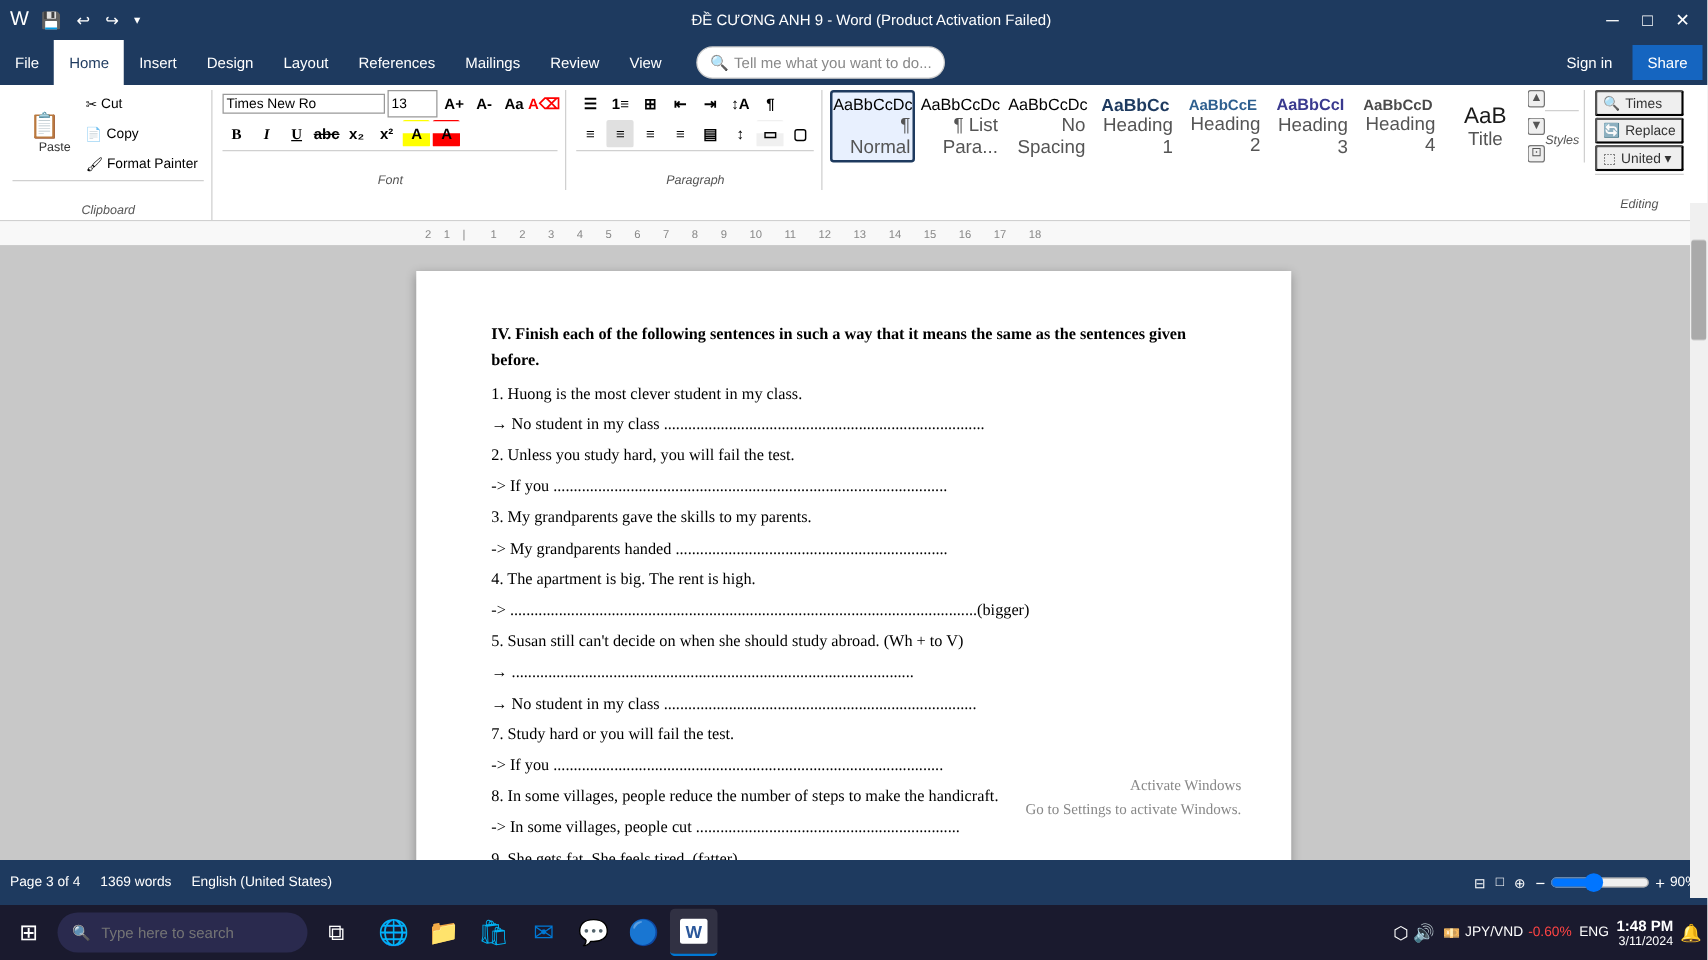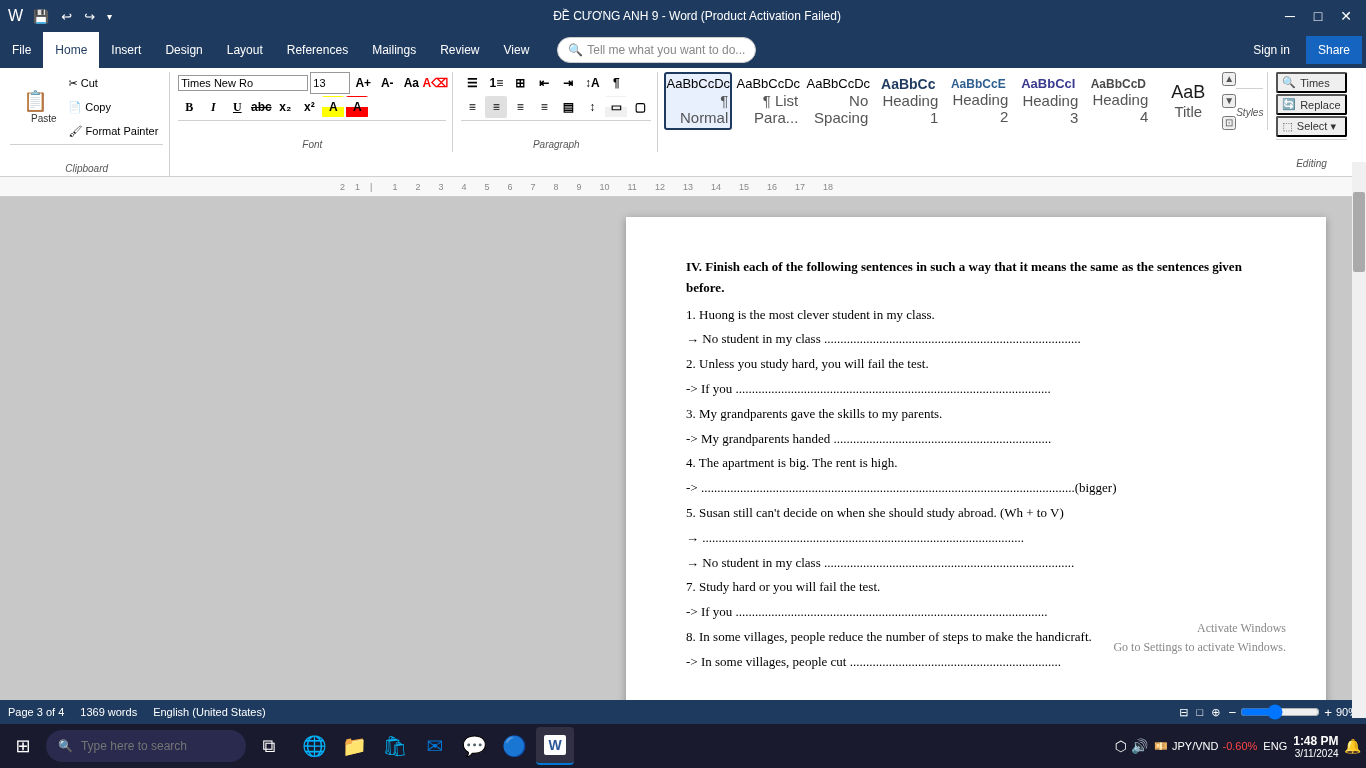--- a/index.html
+++ b/index.html
@@ -178,21 +178,21 @@
       gap: 0;
       font-size: 9px;
     }
 
     
     .document-area {
       flex: 1;
       background: #c8c8c8;
       overflow-y: auto;
       display: flex;
-      justify-content: flex-end;
+      justify-content: center;
       padding: 20px 40px;
       position: relative;
     }
 
     
     .document-area::-webkit-scrollbar { width: 14px; }
     .document-area::-webkit-scrollbar-track { background: #f0f0f0; }
     .document-area::-webkit-scrollbar-thumb { background: #aaa; border: 2px solid #f0f0f0; }
 
     
@@ -208,21 +208,21 @@
       color: #000;
       position: relative;
     }
 
     .page p { margin-bottom: 4px; }
     .page .section-title { font-weight: bold; margin-bottom: 6px; }
 
     
     .status-bar {
       background: #1e3a5f;
-      height: 24px;
+      height: 36px;
       display: flex;
       align-items: center;
       padding: 0 8px;
       color: white;
       font-size: 11px;
       gap: 16px;
     }
     .status-right { margin-left: auto; display: flex; align-items: center; gap: 8px; }
     .zoom-control { display: flex; align-items: center; gap: 4px; }
 
@@ -489,21 +489,21 @@
       <button class="find-replace-btn">
         <span>🔍</span>
         <span>Times</span>
       </button>
       <button class="find-replace-btn">
         <span>🔄</span>
         <span>Replace</span>
       </button>
       <button class="find-replace-btn">
         <span>⬚</span>
-        <span>Select ▾</span>
+        <span>United ▾</span>
       </button>
     </div>
     <div class="ribbon-group-label">Editing</div>
   </div>
 </div>
 
 <div class="ruler">
   <div class="ruler-content">
     <span style="margin-right:10px;">2</span>
     <span style="margin-right:10px;">1</span>
@@ -549,20 +549,21 @@
     <p>→ ...................................................................................................</p>
 
     <p>→ No student in my class .............................................................................</p>
 
     <p><span>7.</span> Study hard or you will fail the test.</p>
     <p>-&gt; If you ................................................................................................</p>
 
     <p><span>8.</span> In some villages, people reduce the number of steps to make the handicraft.</p>
     <p>-&gt;  In some villages, people cut .................................................................</p>
 
+    <p><span>9.</span> She gets fat. She feels tired. (fatter)</p>
 
     <div class="activate-windows">
       <div>Activate Windows</div>
       <div>Go to Settings to activate Windows.</div>
     </div>
   </div>
 
   <div style="position:fixed;right:0;top:162px;width:14px;background:#f0f0f0;bottom:50px;display:flex;flex-direction:column;">
     <div style="background:#aaa;width:12px;height:80px;margin:30px auto 0;border-radius:2px;"></div>
   </div>

